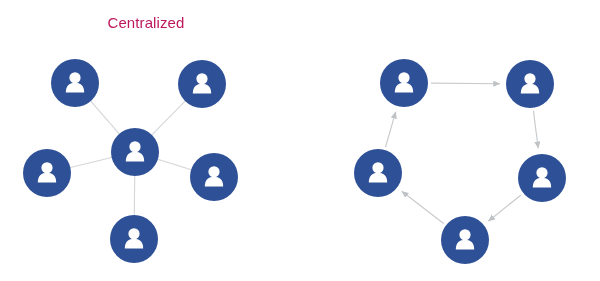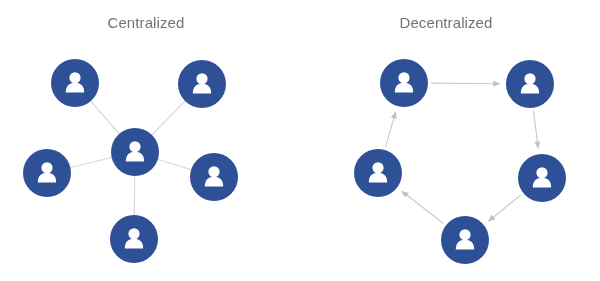--- a/index.html
+++ b/index.html
@@ -17,21 +17,21 @@
     position: relative;
     width: 600px;
     height: 281px;
     background: #ffffff;
   }
   .panel-title {
     position: absolute;
     font-family: "Liberation Sans", sans-serif;
     font-size: 15px;
     font-weight: 400;
-    color: #737373;
+    color: #be185d;
     text-align: center;
     white-space: nowrap;
     letter-spacing: 0.1px;
   }
   #title-centralized {
     left: 0;
     top: 14px;
     width: 292px;
   }
   #title-decentralized {
@@ -60,21 +60,20 @@
     fill: #2e5096;
   }
 </style>
 </head>
 <body>
 
 <div id="diagram-root">
 
   <div class="panel-title" id="title-centralized">Centralized</div>
 
-  <div class="panel-title" id="title-decentralized">Decentralized</div>
 
   <svg class="graph-layer" id="graph-layer" viewBox="0 0 600 281">
     <defs>
       <marker id="arrowhead" markerWidth="7" markerHeight="7" refX="5.6" refY="2.6" orient="auto" markerUnits="strokeWidth">
         <path d="M0,0 L5.8,2.6 L0,5.2 z" fill="#bfc2c5"></path>
       </marker>
       <clipPath id="glyphClip">
         <circle cx="0" cy="0" r="24"></circle>
       </clipPath>
     </defs>

